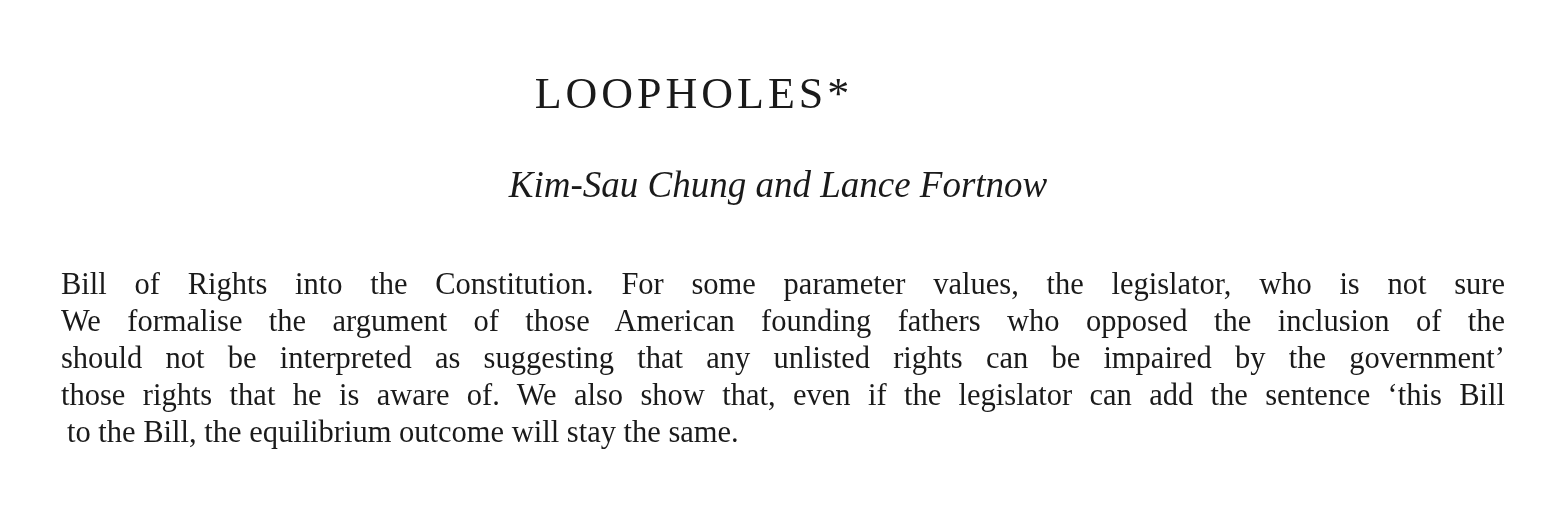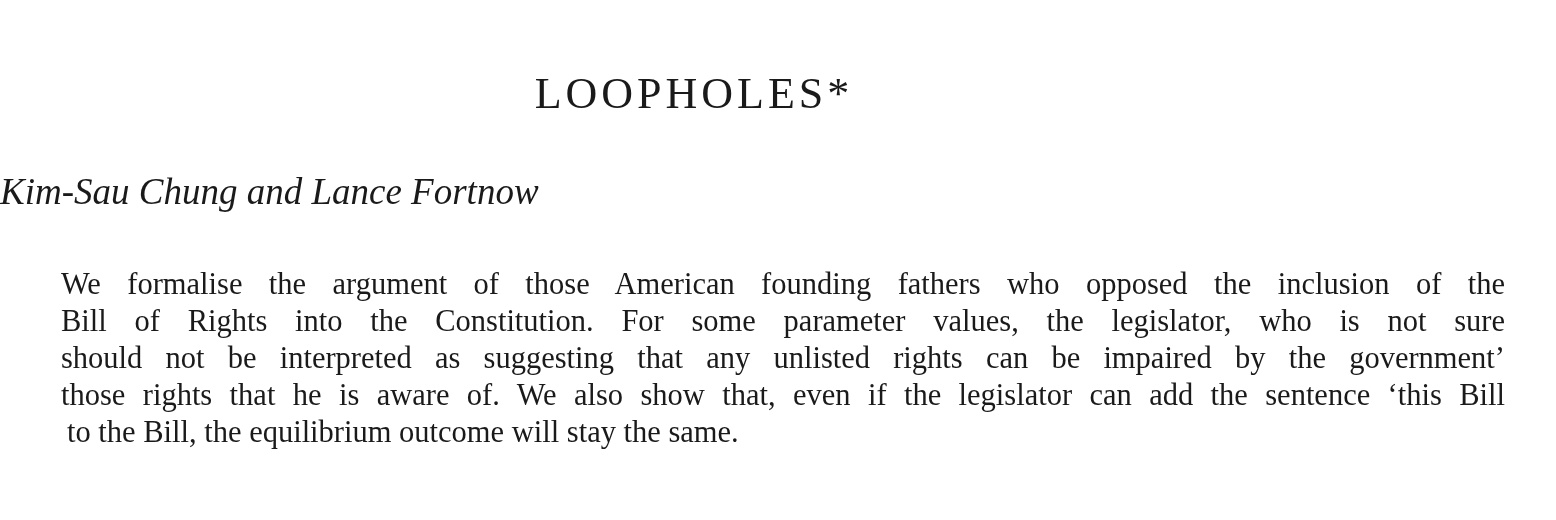--- a/index.html
+++ b/index.html
@@ -24,22 +24,22 @@
       font-size: 44px;
       letter-spacing: 4px;
       line-height: 56px;
       font-weight: normal;
       margin: 0;
     }
     .authors {
       position: absolute;
       left: 0;
       width: 1556px;
-      top: 169px;
-      text-align: left;
+      top: 162px;
+      text-align: center;
       font-size: 37px;
       font-style: italic;
       line-height: 46px;
       margin: 0;
     }
     .abstract {
       position: absolute;
       left: 61px;
       width: 1444px;
       top: 266px;
@@ -60,18 +60,18 @@
     }
   </style>
 </head>
 <body>
 
 <h1 class="title">LOOPHOLES*</h1>
 
 <p class="authors">Kim-Sau Chung and Lance Fortnow</p>
 
 <div class="abstract">
+  <span class="line">Bill of Rights into the Constitution. For some parameter values, the legislator, who is not sure</span>
   <span class="line">We formalise the argument of those American founding fathers who opposed the inclusion of the</span>
-  <span class="line">Bill of Rights into the Constitution. For some parameter values, the legislator, who is not sure</span>
   <span class="line">should not be interpreted as suggesting that any unlisted rights can be impaired by the government’</span>
   <span class="line">those rights that he is aware of. We also show that, even if the legislator can add the sentence ‘this Bill</span>
   <span class="line last">to the Bill, the equilibrium outcome will stay the same.</span>
 </div>
 
 </body></html>

